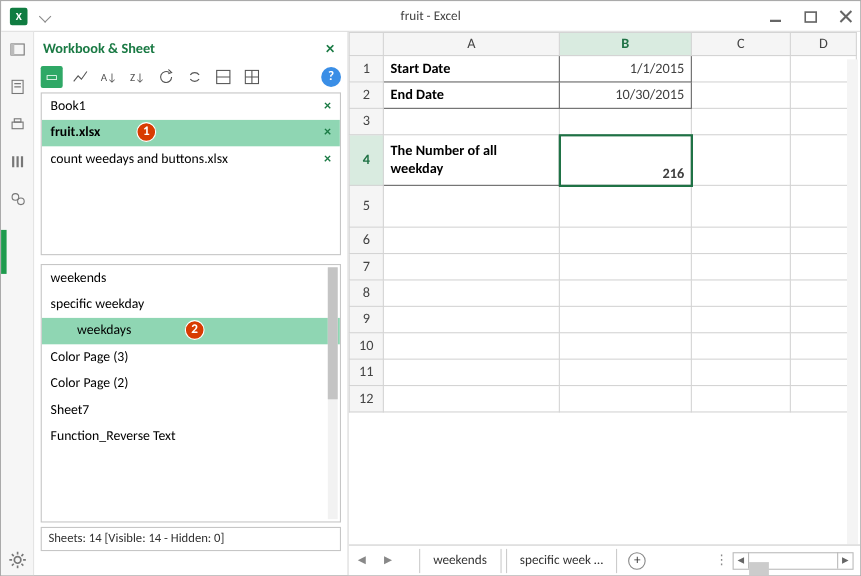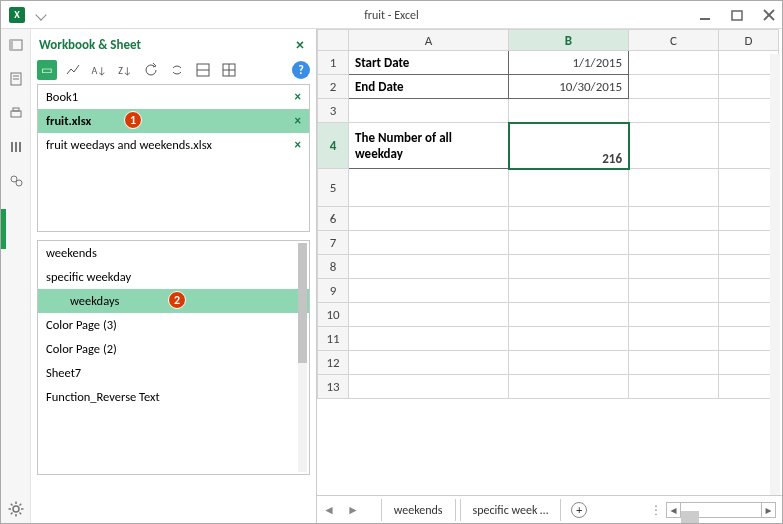--- a/index.html
+++ b/index.html
@@ -179,21 +179,21 @@
       <div class="item">
         <span>Book1</span>
         <span class="xmark">×</span>
       </div>
       <div class="item active" style="position:relative;">
         <span>fruit.xlsx</span>
         <span class="xmark">×</span>
         <span class="numbadge" style="left:86px; top:2px;">1</span>
       </div>
       <div class="item">
-        <span>fruit weedays and weekends.xlsx</span>
+        <span>count weedays and buttons.xlsx</span>
         <span class="xmark">×</span>
       </div>
     </div>
 
     <div class="listbox sh-list">
       <div class="item">
           <span>weekends</span>
         </div>
       <div class="item">
           <span>specific weekday</span>
@@ -211,20 +211,21 @@
       <div class="item">
           <span>Sheet7</span>
         </div>
       <div class="item">
           <span>Function_Reverse Text</span>
         </div>
       <div class="vbar"></div>
       <div class="vthumb"></div>
     </div>
 
+    <div class="status">Sheets: 14  [Visible: 14 - Hidden: 0]</div>
   </div>
 
   <div class="sheetarea">
     <table class="grid">
       <tbody>
           <tr>
         <th class="rowh" style="width:31px; background:#f5f5f5;"></th>
         <th class="colh" style="width:160px;">A</th>
         <th class="colh selcol" style="width:120px;">B</th>
         <th class="colh" style="width:90px;">C</th>
@@ -302,27 +303,20 @@
           </tr>
       <tr>
             <th class="rowh">11</th>
             <td></td>
             <td></td>
             <td></td>
             <td></td>
           </tr>
       <tr>
             <th class="rowh">12</th>
-            <td></td>
-            <td></td>
-            <td></td>
-            <td></td>
-          </tr>
-      <tr>
-            <th class="rowh">13</th>
             <td></td>
             <td></td>
             <td></td>
             <td></td>
           </tr>
     </tbody>
       </table>
 
     <div class="vscroll"></div>
 

